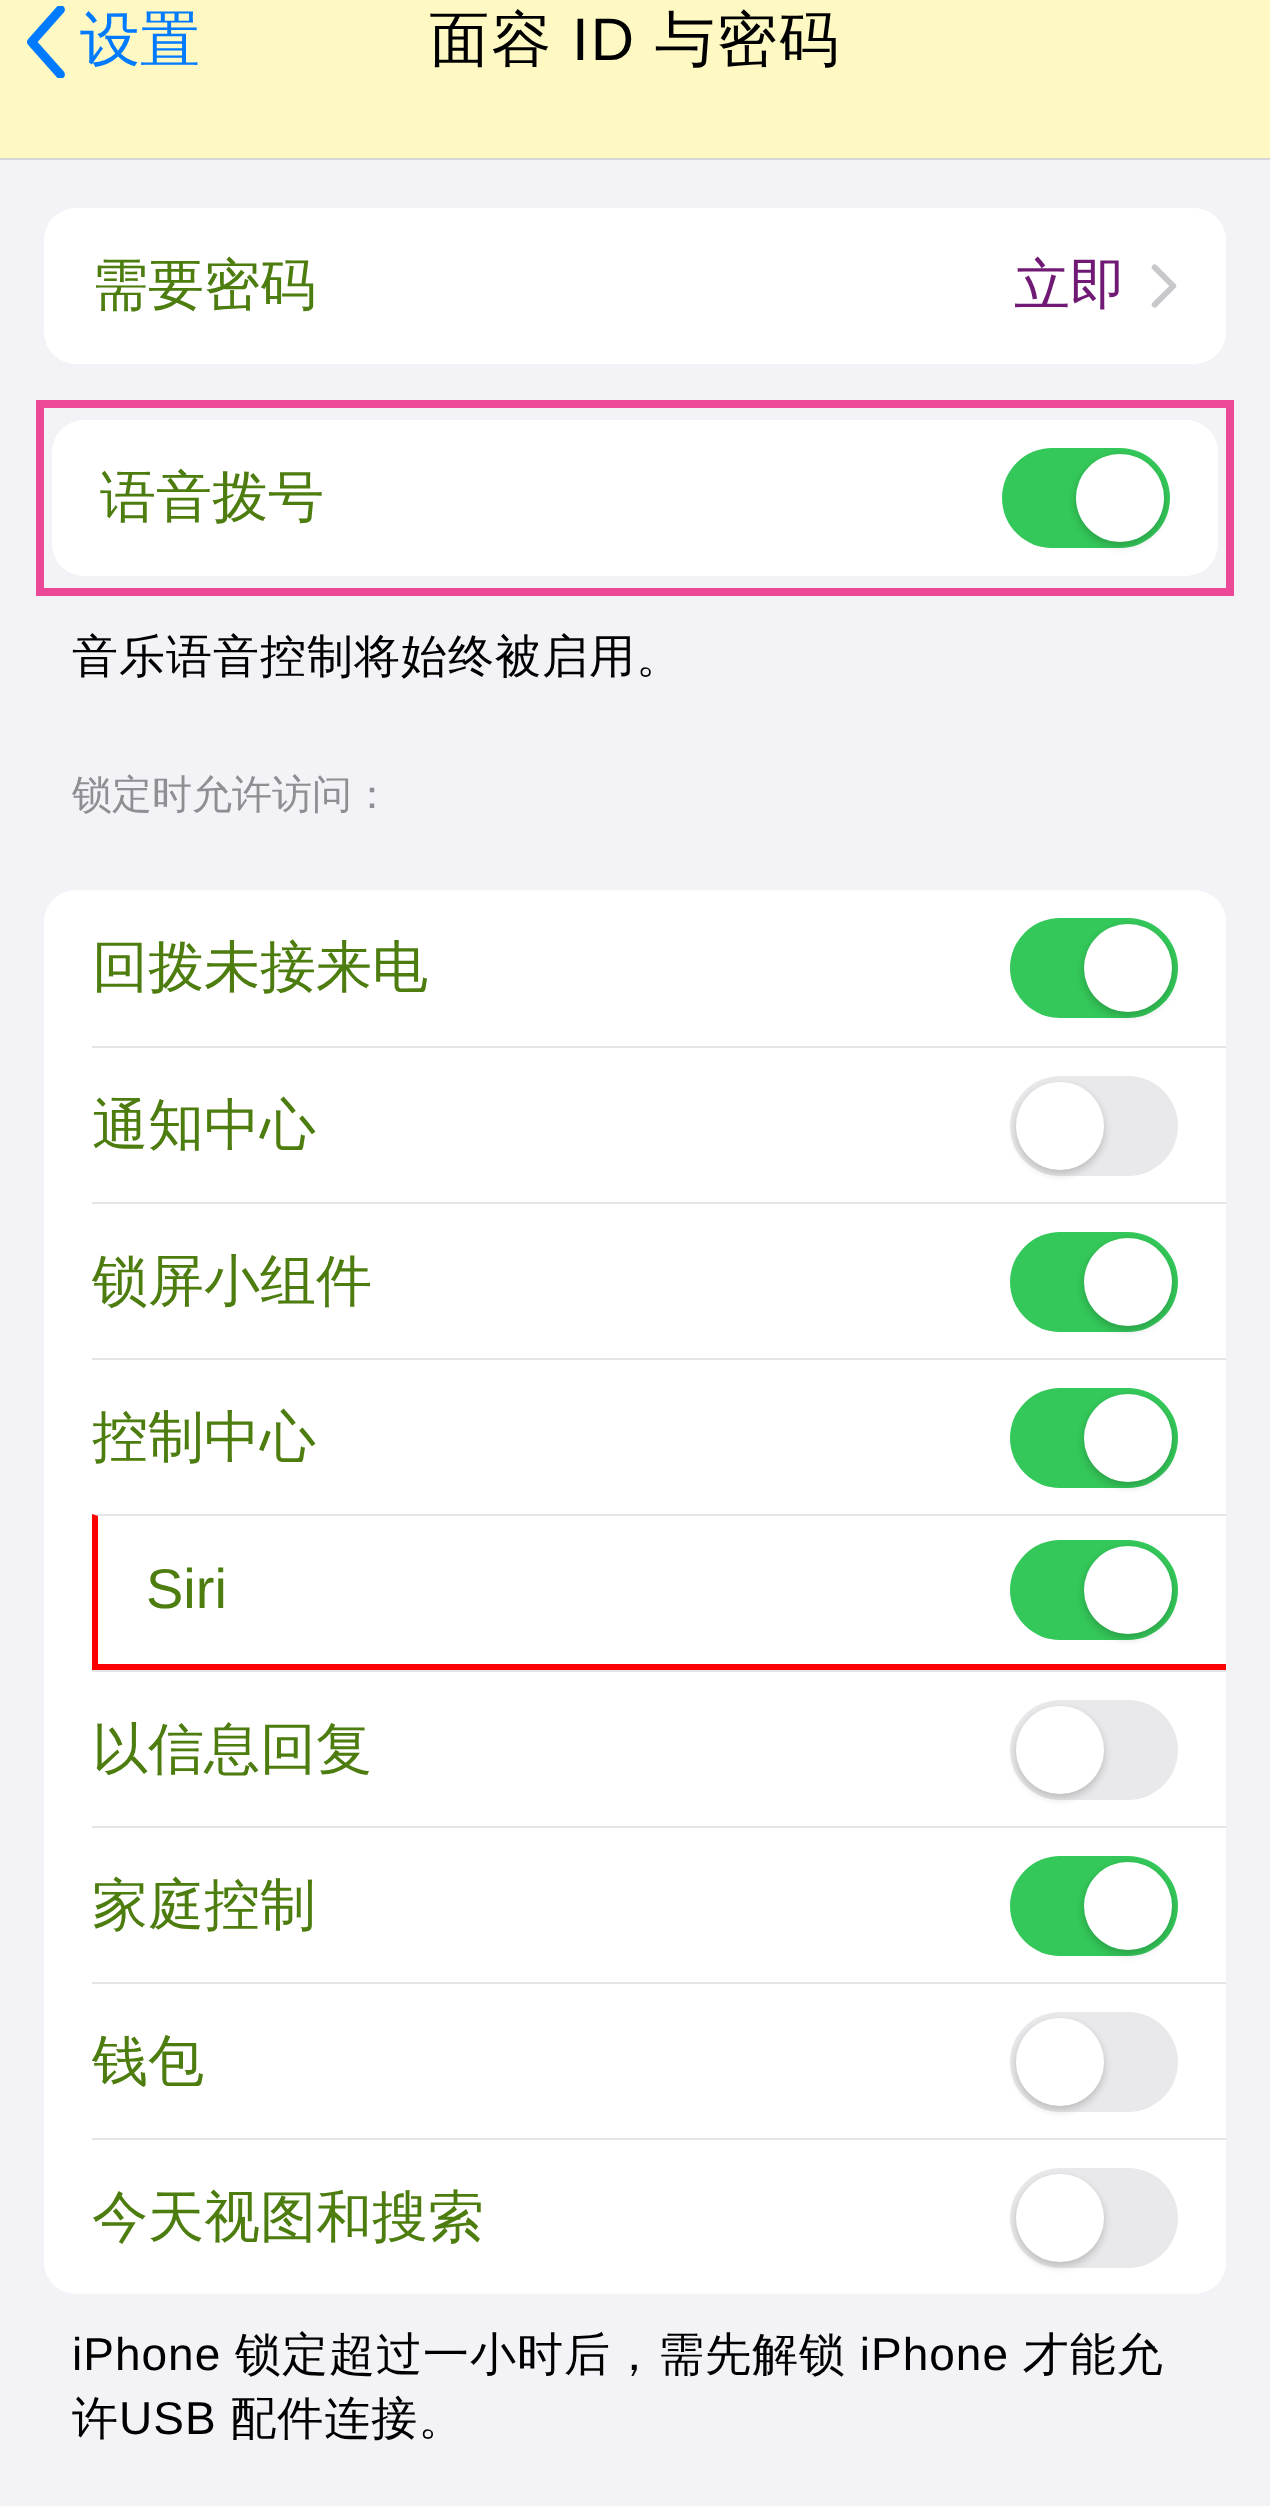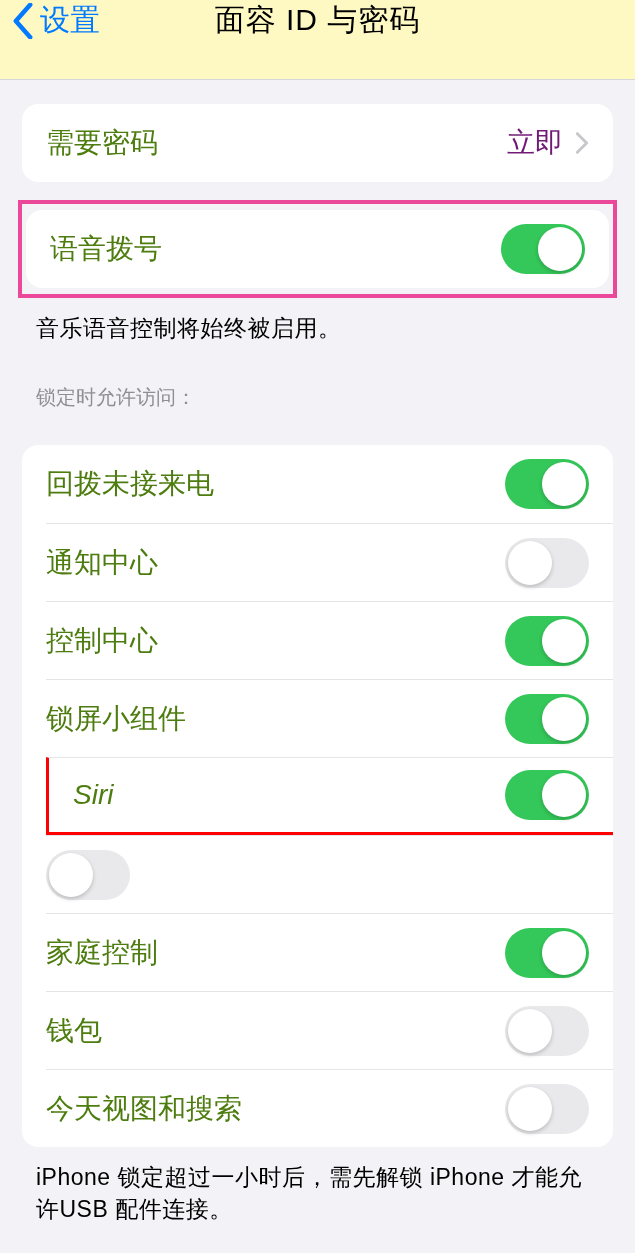--- a/index.html
+++ b/index.html
@@ -93,21 +93,20 @@
       border: 4px solid #ec4899;
       margin: 18px 18px 0;
       border-radius: 0;
     }
     .highlight-box .group { margin: 6px 4px; }
     .highlight-row {
       border: 3px solid #ff0000;
       margin-left: -24px;
       padding-left: 24px !important;
       margin-right: -3px;
-      font-style: italic;
     }
   </style>
 </head>
 <body>
 
 <div class="nav">
   <div class="back-btn">
     <svg viewBox="0 0 12 20">
       <polyline points="10,1 2,10 10,19" fill="none" stroke="#007aff" stroke-width="2.5" stroke-linecap="round" stroke-linejoin="round"></polyline>
     </svg>
@@ -147,32 +146,33 @@
   <div class="group" id="lock-group">
       <div class="row">
         <span class="row-label">回拨未接来电</span>
         <div class="toggle on"></div>
       </div>
       <div class="row">
         <span class="row-label">通知中心</span>
         <div class="toggle off"></div>
       </div>
       <div class="row">
-        <span class="row-label">控制中心</span>
+        <span class="row-label">锁屏小组件</span>
         <div class="toggle on"></div>
       </div>
       <div class="row">
-        <span class="row-label">锁屏小组件</span>
+        <span class="row-label">控制中心</span>
         <div class="toggle on"></div>
       </div>
       <div class="row highlight-row">
         <span class="row-label">Siri</span>
         <div class="toggle on"></div>
       </div>
       <div class="row">
+        <span class="row-label">以信息回复</span>
         <div class="toggle off"></div>
       </div>
       <div class="row">
         <span class="row-label">家庭控制</span>
         <div class="toggle on"></div>
       </div>
       <div class="row">
         <span class="row-label">钱包</span>
         <div class="toggle off"></div>
       </div>

